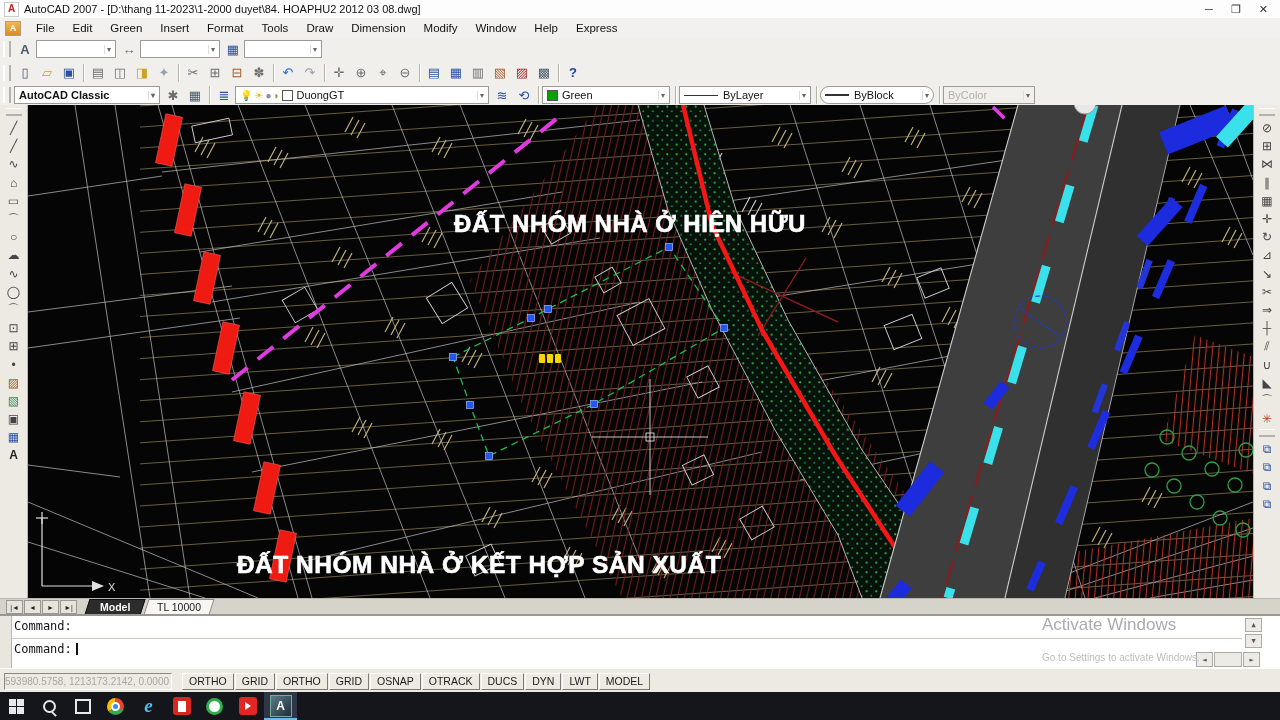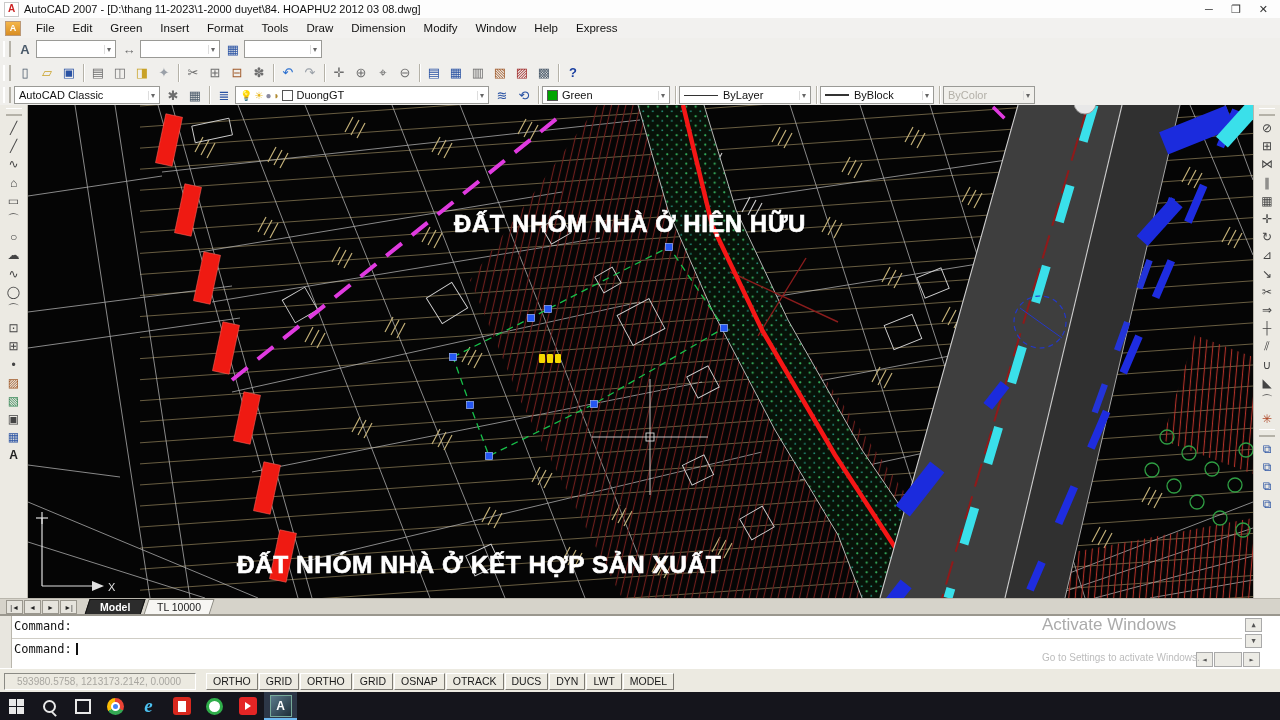--- a/index.html
+++ b/index.html
@@ -77,21 +77,21 @@
   .hscroll{position:absolute;right:20px;top:36px;display:flex;gap:1px;}
   .hscroll .thumb{width:26px;}
   
   .wmark{position:absolute;left:1042px;top:615px;z-index:40;pointer-events:none;color:#ababab;}
   .wmark .w1{font-size:17px;}
   .wmark .w2{font-size:10px;color:#bcbcbc;margin-top:17px;}
   
   .statusbar{position:absolute;left:0;top:668px;width:1280px;height:24px;background:#eceae1;
              border-top:1px solid #fff;display:flex;align-items:center;font-size:10.5px;}
   .coords{width:166px;height:15px;margin-left:4px;border:1px solid;border-color:#8a8a84 #fff #fff #8a8a84;
-          color:#a8a6a0;padding:0 12px;line-height:15px;font-size:10px;white-space:nowrap;overflow:hidden;}
+          color:#a8a6a0;padding:0 0;line-height:15px;font-size:10px;white-space:nowrap;overflow:hidden;}
   .sbtn{height:15px;line-height:15px;padding:0 6px;margin-left:1px;border:1px solid;
         border-color:#fff #7d7b74 #7d7b74 #fff;background:#eceae1;color:#1a1a1a;cursor:default;}
   
   .taskbar{position:absolute;left:0;top:692px;width:1280px;height:28px;background:#15151c;
            display:flex;align-items:center;color:#e8e8e8;}
   .titem{width:33px;height:28px;display:flex;align-items:center;justify-content:center;cursor:default;}
   .titem.active{background:rgba(120,160,200,.25);box-shadow:inset 0 -2px 0 #6cb8f0;}
   .winlogo{display:grid;grid-template-columns:7px 7px;grid-template-rows:7px 7px;gap:1px;}
   .winlogo i{background:#e8e8e8;}
   .mag{width:9px;height:9px;border:2px solid #e8e8e8;border-radius:50%;position:relative;}
@@ -192,21 +192,21 @@
     <span class="ticon cD">▥</span>
     <span class="ticon cG">▧</span>
     <span class="ticon cH">▨</span>
     <span class="ticon cA">▩</span>
     <div class="sep"></div>
     <span class="ticon cI">?</span>
   </div>
 
   <div class="propsbar">
     <div class="grip"></div>
-    <div class="combo" style="width:138px;">
+    <div class="combo" style="width:138px;font-weight:bold;">
       <span>AutoCAD Classic</span>
         <span class="arr">▾</span>
     </div>
     <span class="ticon cD">✱</span>
     <span class="ticon cA">▦</span>
     <div class="sep"></div>
     <span class="ticon cC">≣</span>
     <div class="combo" style="width:246px;">
       <span class="mini" style="color:#e8b820;">💡</span>
       <span class="mini" style="color:#e8b820;">☀</span>
@@ -224,21 +224,21 @@
       <span>Green</span>
         <span class="arr">▾</span>
     </div>
     <div class="sep"></div>
     <div class="combo" style="width:124px;">
       <span class="lt-line"></span>
       <span>ByLayer</span>
         <span class="arr">▾</span>
     </div>
     <div class="sep"></div>
-    <div class="combo" style="width:106px;">
+    <div class="combo" style="width:106px;border-radius:9px;">
       <span class="lt-line" style="width:24px;height:2px;"></span>
       <span>ByBlock</span>
         <span class="arr">▾</span>
     </div>
     <div class="sep"></div>
     <div class="combo disabled" style="width:84px;">
       <span>ByColor</span>
         <span class="arr">▾</span>
     </div>
   </div>

